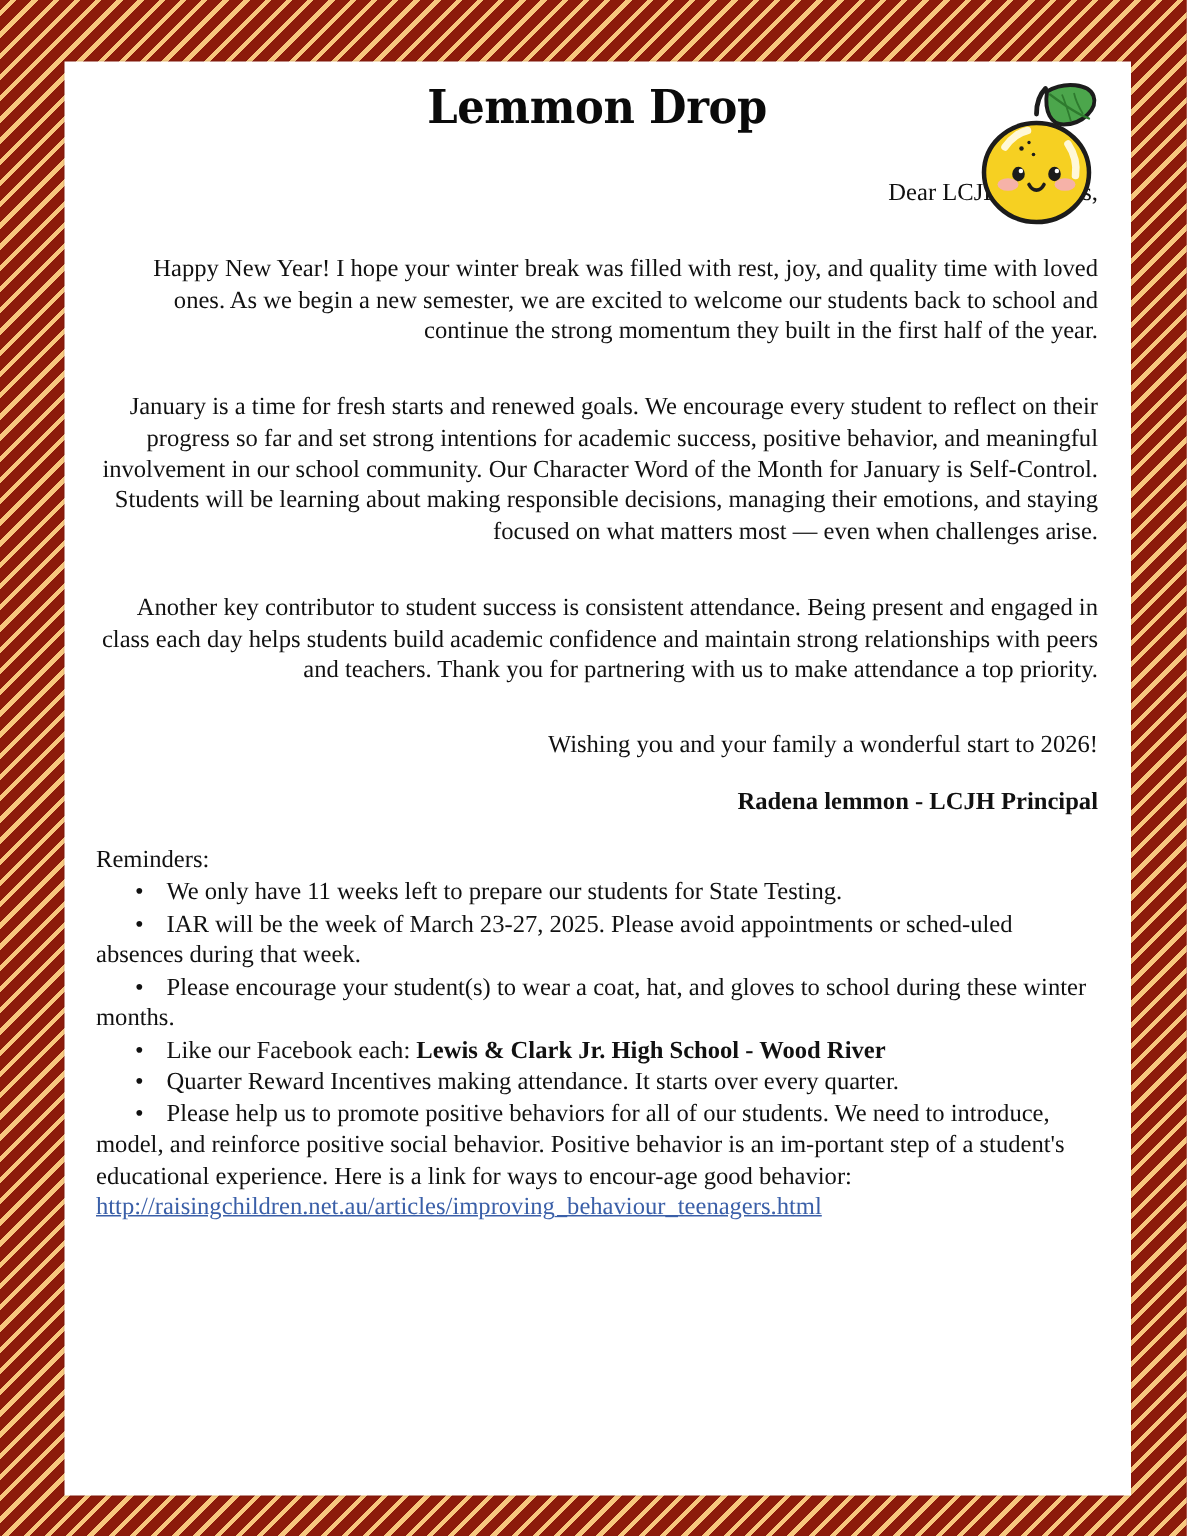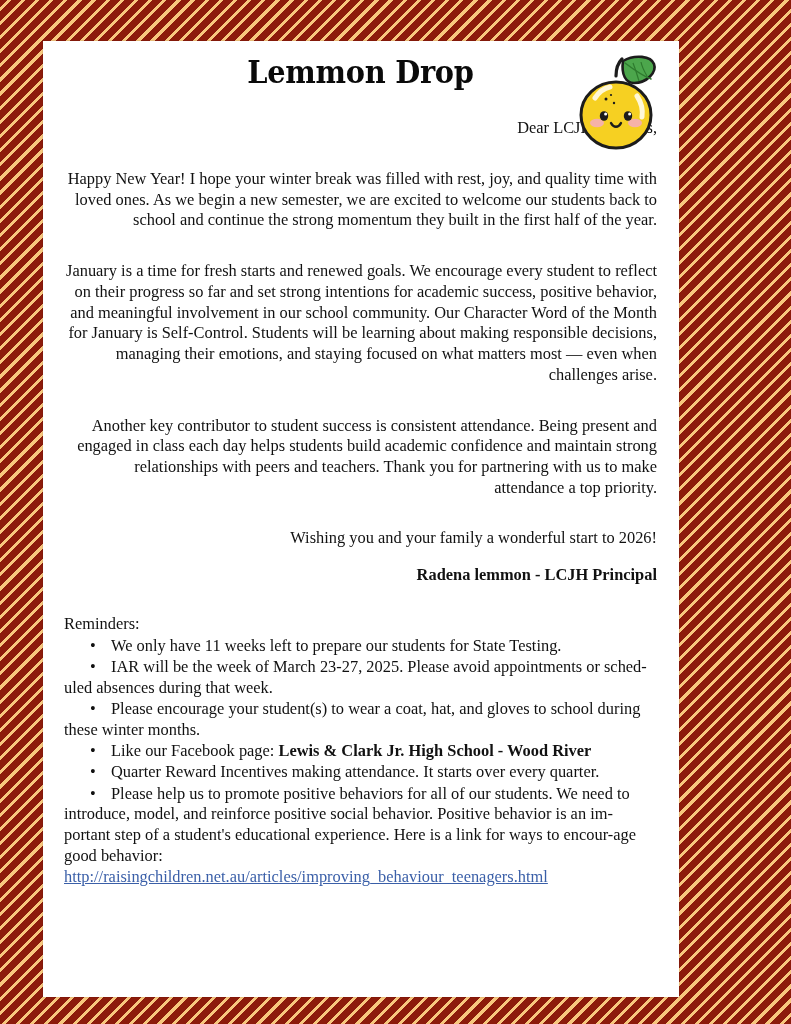--- a/index.html
+++ b/index.html
@@ -31,21 +31,21 @@
       #8C1B0B 8px,
       #8C1B0B 10px
     );
   }
 
   
   #sheet {
     position: absolute;
     left: 43px;
     top: 41px;
-    width: 636px;
+    width: 711px;
     height: 956px;
     background: #ffffff;
     box-shadow: 0 0 0 1px rgba(0,0,0,0.06);
     overflow: hidden;
   }
 
   #sheet-inner {
     position: relative;
     width: 100%;
     height: 100%;
@@ -102,21 +102,21 @@
   .closing-line {
     margin-top: 29px;
   }
   .signature-line {
     margin-top: 17px;
     font-weight: bold;
   }
 
   
   #reminders-block {
-    margin-top: 28px;
+    margin-top: 18px;
   }
   #reminders-heading {
     font-size: 16.4px;
     line-height: 1.265;
     color: #111111;
     margin: 0 0 1px 0;
   }
   #reminders-list {
     list-style: none;
     margin: 0;
@@ -223,21 +223,21 @@
             <span class="li-text">IAR will be the week of March 23-27, 2025. Please avoid appointments or sched-uled absences during that week.</span>
           </li>
 
           <li>
             <span class="bullet-dot">•</span>
             <span class="li-text">Please encourage your student(s) to wear a coat, hat, and gloves to school during these winter months.</span>
           </li>
 
           <li>
             <span class="bullet-dot">•</span>
-            <span class="li-text"><span>Like our Facebook page: </span><span class="nowrap-bold">Lewis &amp; Clark Jr. High School - Wood River</span></span>
+            <span class="li-text"><span>Like our Facebook each: </span><span class="nowrap-bold">Lewis &amp; Clark Jr. High School - Wood River</span></span>
           </li>
 
           <li>
             <span class="bullet-dot">•</span>
             <span class="li-text">Quarter Reward Incentives making attendance. It starts over every quarter.</span>
           </li>
 
           <li>
             <span class="bullet-dot">•</span>
             <span class="li-text"><span>Please help us to promote positive behaviors for all of our students.  We need to introduce, model, and reinforce positive social behavior.  Positive behavior is an im-portant step of a student's educational experience.  Here is a link for ways to encour-age good behavior:</span><br><a class="link-url" href="#">http://raisingchildren.net.au/articles/improving_behaviour_teenagers.html</a></span>

